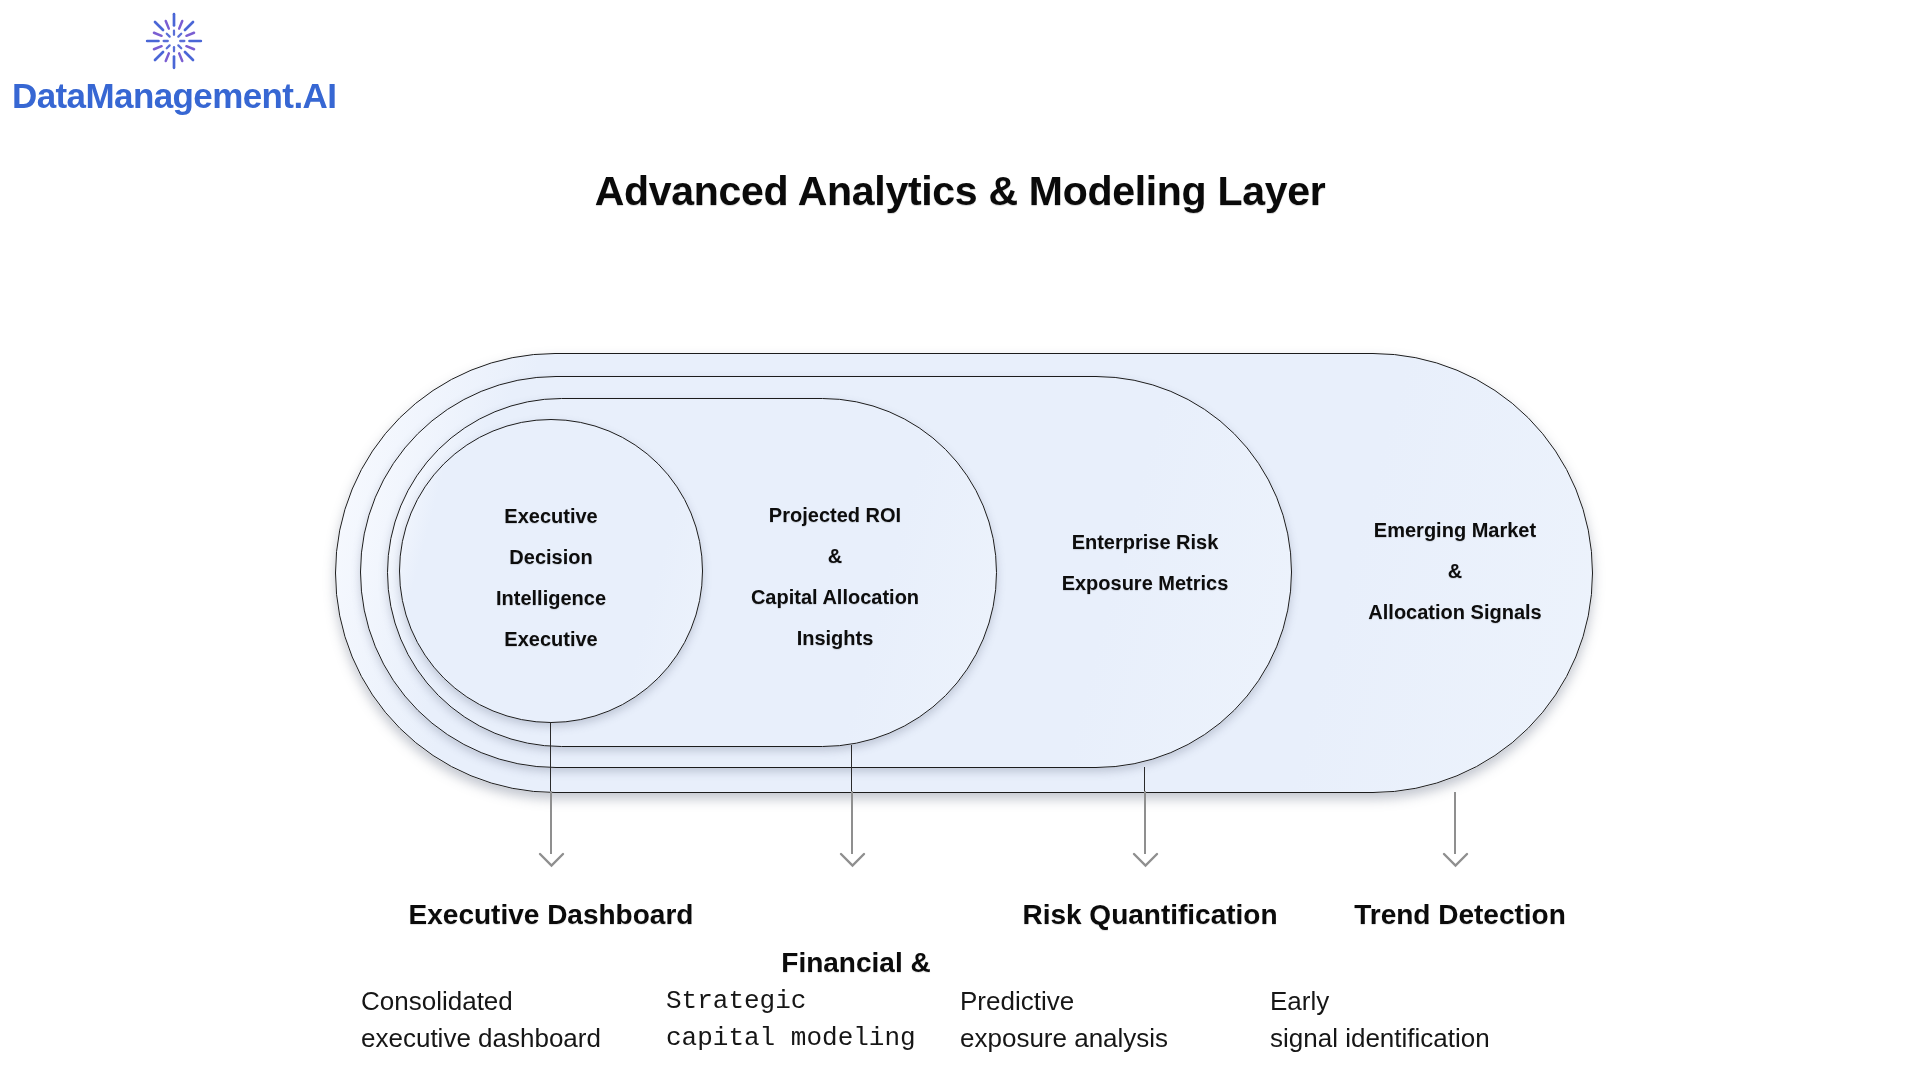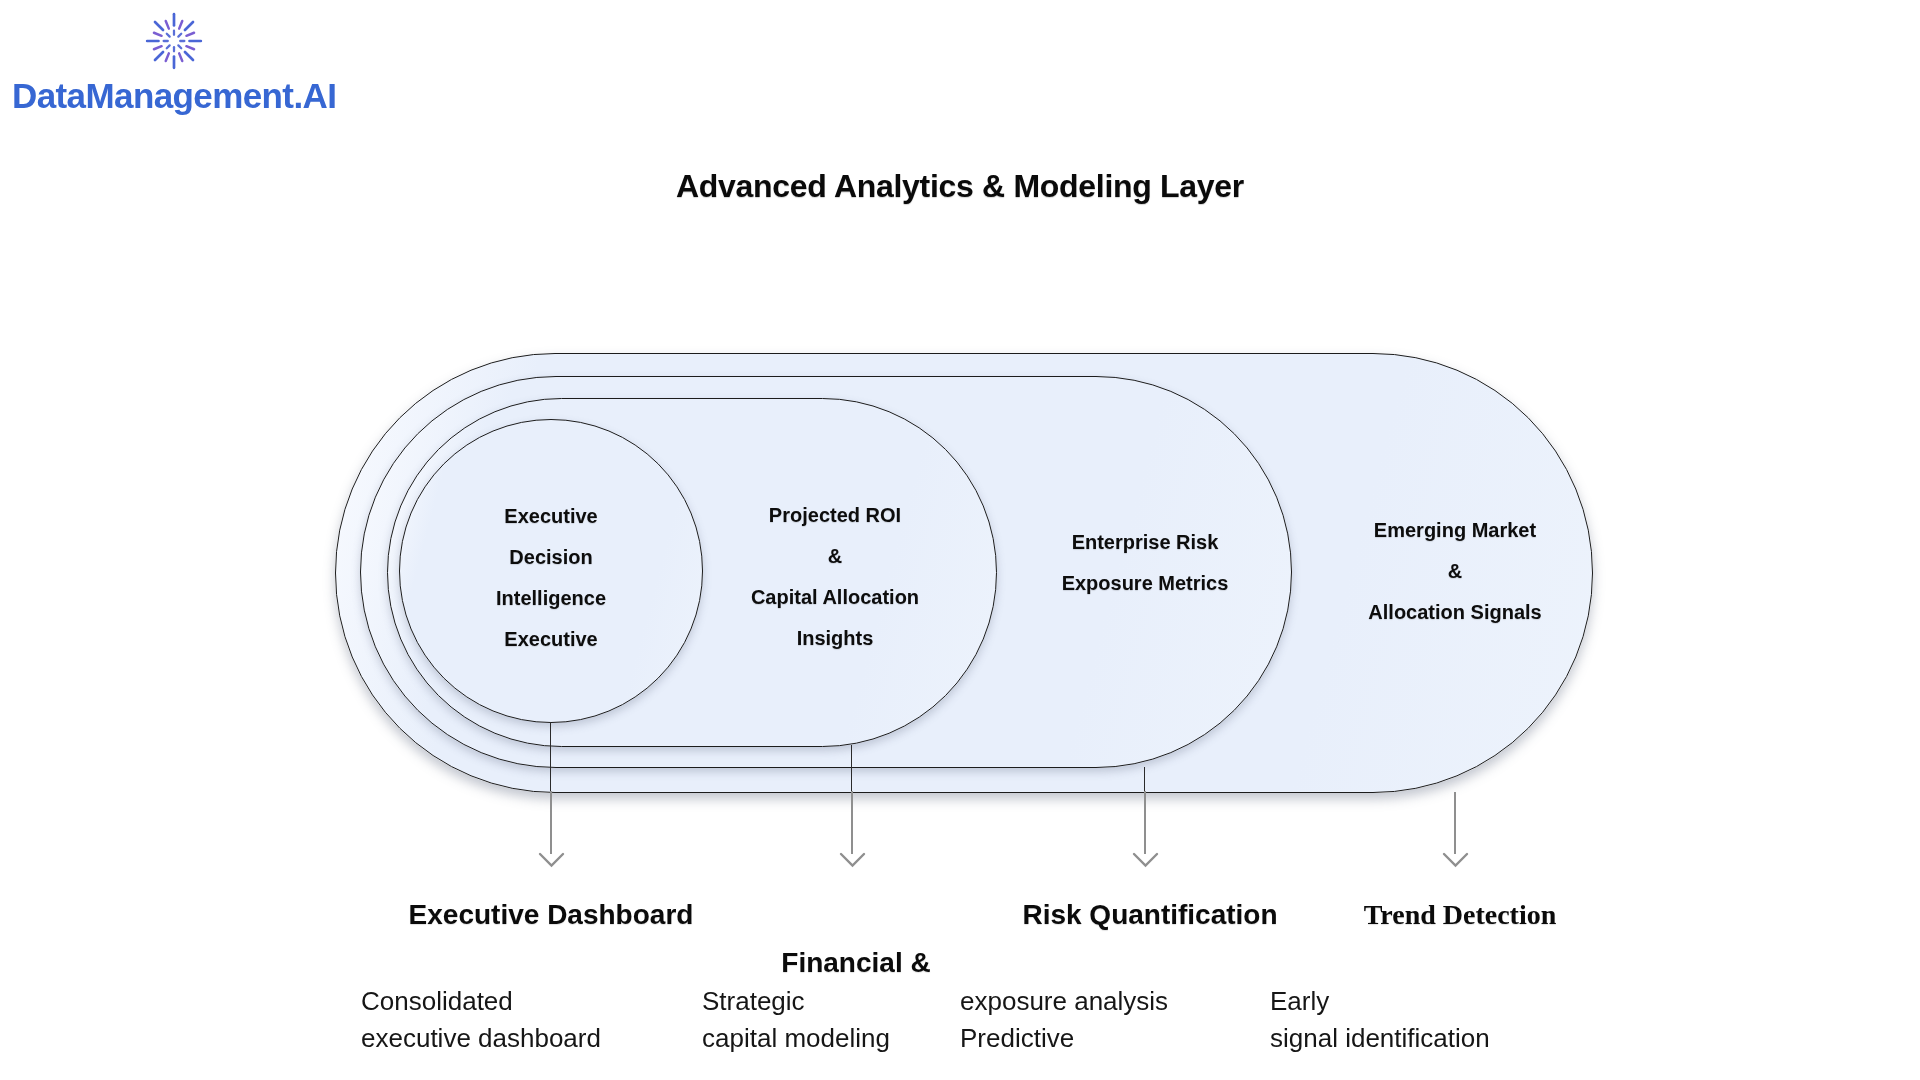--- a/index.html
+++ b/index.html
@@ -34,21 +34,21 @@
     color: var(--logo-blue, #3767d3);
   }
 
   
   .page-title {
     position: absolute;
     left: 0;
     top: 168px;
     width: 1920px;
     text-align: center;
-    font-size: 32px;
+    font-size: 41px;
     font-weight: 700;
     letter-spacing: -0.3px;
     color: #0a0a0a;
     text-shadow: 0 1px 1px rgba(0,0,0,0.18);
   }
 
   
   .capsule {
     position: absolute;
     box-sizing: border-box;
@@ -213,35 +213,35 @@
   <div>
     <div class="out-title" style="left:551px;">
         <div>Executive Dashboard</div>
       </div>
     <div class="out-title" style="left:856px;margin-top:48px;">
         <div>Financial &amp;</div>
       </div>
     <div class="out-title" style="left:1150px;">
         <div>Risk Quantification</div>
       </div>
-    <div class="out-title" style="left:1460px;font-family:Liberation Serif, serif;">
+    <div class="out-title" style="left:1460px;">
         <div>Trend Detection</div>
       </div>
 
     <div class="out-desc" style="left:551px;">
         <div>Consolidated</div>
         <div>executive dashboard</div>
       </div>
-    <div class="out-desc" style="left:892px;">
+    <div class="out-desc" style="left:856px;font-family:Liberation Mono, monospace;">
         <div>Strategic</div>
         <div>capital modeling</div>
       </div>
     <div class="out-desc" style="left:1150px;">
+        <div>Predictive</div>
         <div>exposure analysis</div>
-        <div>Predictive</div>
       </div>
     <div class="out-desc" style="left:1460px;">
         <div>Early</div>
         <div>signal identification</div>
       </div>
   </div>
 
 </div>
 
 </body></html>

